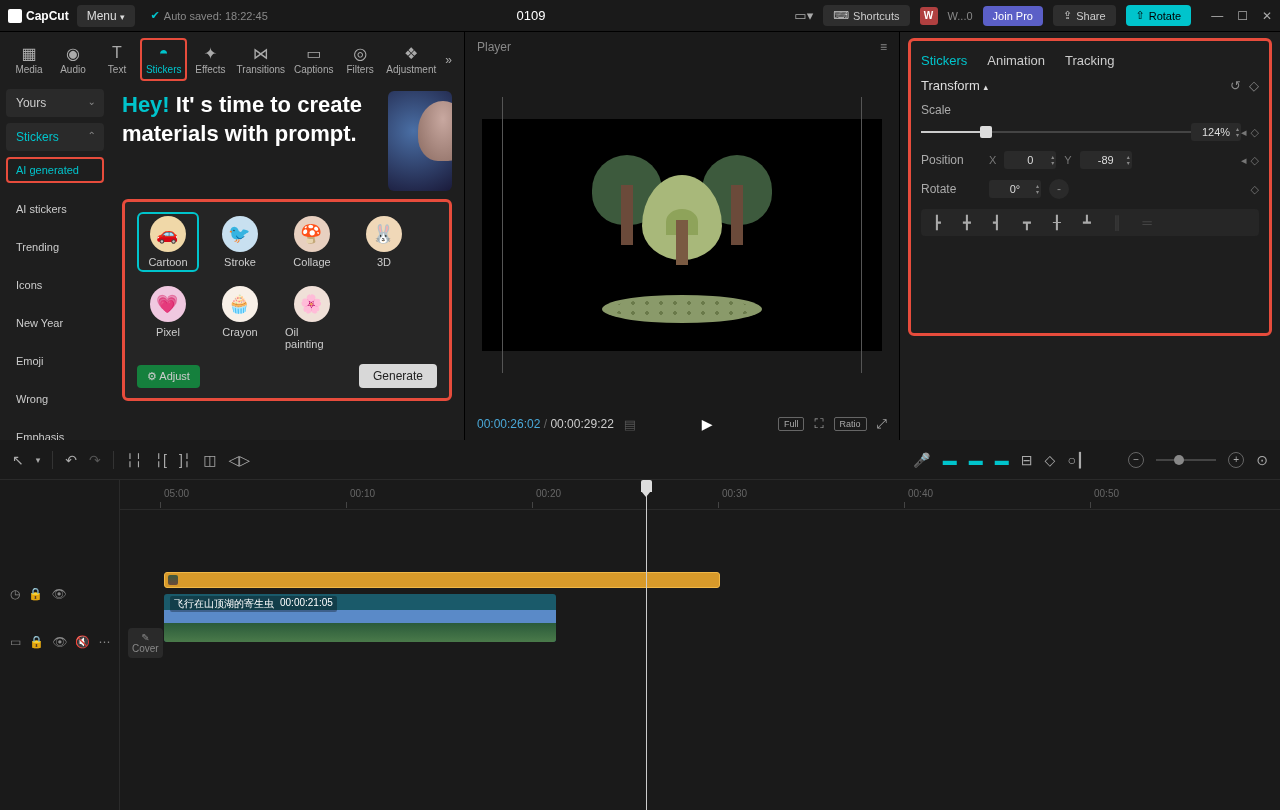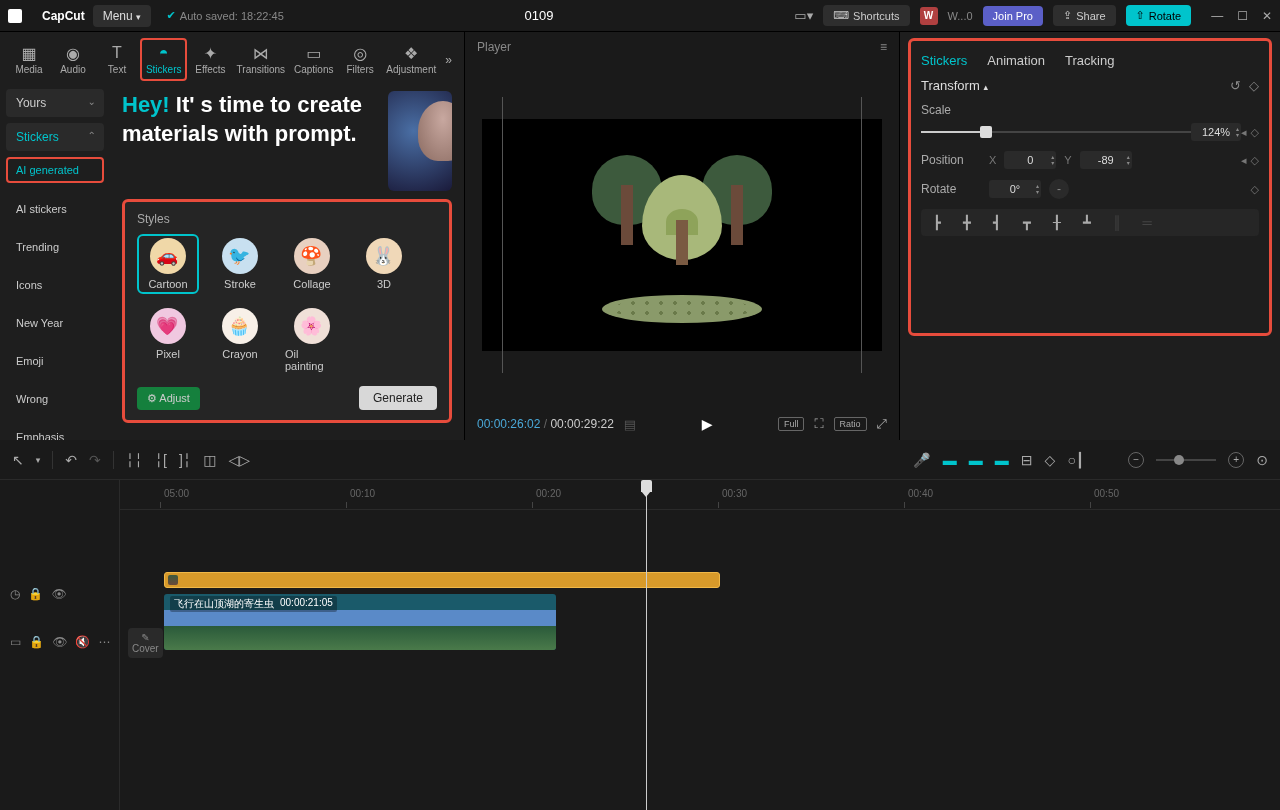--- a/index.html
+++ b/index.html
@@ -1,20 +1,20 @@
 <!DOCTYPE html>
 <html><head>
 <meta charset="utf-8">
 <style>
 * { margin: 0; padding: 0; box-sizing: border-box; font-family: -apple-system, BlinkMacSystemFont, "Segoe UI", sans-serif; }
 body { background: #0d0d0d; color: #ccc; font-size: 12px; width: 1280px; height: 810px; overflow: hidden; }
 
 
 .titlebar { height: 32px; background: #1a1a1a; display: flex; align-items: center; padding: 0 8px; gap: 8px; border-bottom: 1px solid #000; }
-.logo { display: flex; align-items: flex-start; gap: 20px; font-weight: bold; color: #fff; font-size: 12px; }
+.logo { display: flex; align-items: flex-start; gap: 4px; font-weight: bold; color: #fff; font-size: 12px; }
 .logo-icon { width: 14px; height: 14px; background: #fff; border-radius: 2px; }
 .menu-btn { background: #2e2e2e; border: none; color: #ddd; padding: 4px 10px; border-radius: 4px; cursor: pointer; font-size: 12px; }
 .autosave { color: #888; font-size: 11px; display: flex; align-items: center; gap: 4px; margin-left: 8px; }
 .autosave-check { color: #00c4cc; }
 .title-center { flex: 1; text-align: center; color: #fff; font-size: 13px; }
 .title-right { display: flex; align-items: center; gap: 10px; }
 .title-btn { background: #2e2e2e; border: none; color: #ccc; padding: 4px 10px; border-radius: 4px; cursor: pointer; font-size: 11px; display: flex; align-items: center; gap: 4px; }
 .joinpro { background: #5b5fc7; color: #fff; }
 .export-btn { background: #00c4cc; color: #000; font-weight: 500; }
 .user-badge { width: 18px; height: 18px; background: #b04040; border-radius: 3px; display: flex; align-items: center; justify-content: center; color: #fff; font-size: 10px; font-weight: bold; }
@@ -136,21 +136,21 @@
 .tl-cover { display: flex; flex-direction: column; align-items: center; color: #888; font-size: 10px; background: #2a2a2a; border-radius: 4px; padding: 4px; cursor: pointer; }
 .tl-right { flex: 1; position: relative; overflow: hidden; }
 .ruler { height: 30px; position: relative; border-bottom: 1px solid #2a2a2a; }
 .ruler-tick { position: absolute; top: 8px; font-size: 10px; color: #666; }
 .ruler-tick::before { content: ''; position: absolute; left: -4px; top: 14px; width: 1px; height: 6px; background: #444; }
 .playhead { position: absolute; top: 0; bottom: 0; width: 1px; background: #ccc; z-index: 10; }
 .playhead::before { content: ''; position: absolute; top: 0; left: -5px; width: 11px; height: 12px; background: #ddd; border-radius: 2px 2px 0 0;}
 .playhead::after { content: ''; position: absolute; top: 11px; left: -5px; width: 0; height: 0; border-left: 5.5px solid transparent; border-right: 5.5px solid transparent; border-top: 6px solid #ddd;}
 .clip-sticker { position: absolute; top: 92px; height: 16px; background: #d89a2a; border: 1px solid #f0b848; border-radius: 3px; }
 .clip-sticker::before { content:''; position:absolute; left:3px; top:2px; width:10px; height:10px; background: linear-gradient(#3d5a3d,#6b4a3a); border-radius:2px;}
-.clip-video { position: absolute; top: 114px; height: 56px; background: #1a5a6a; border-radius: 3px; overflow: hidden; }
+.clip-video { position: absolute; top: 114px; height: 48px; background: #1a5a6a; border-radius: 3px; overflow: hidden; }
 .clip-label { position: absolute; top: 2px; left: 6px; font-size: 10px; color: #fff; z-index: 2; background: rgba(0,0,0,0.3); padding: 1px 4px; border-radius: 2px; display:flex; gap:6px;}
 .clip-thumbs { display: flex; height: 100%; padding-top: 16px;}
 .clip-thumb { flex: 1; background: linear-gradient(to bottom, #5a8ac8 0%, #5a8ac8 40%, #2a5a3a 40%, #4a7a4a 100%); }
 
 </style>
 </head>
 <body>
 
 <div class="titlebar">
   <div class="logo">
@@ -241,21 +241,20 @@
 
       <div class="content">
         <div class="hero">
           <div class="hero-text">
             <span class="hey">Hey!</span><span> It' s time to create materials with prompt.</span>
           </div>
           <div class="hero-img"></div>
         </div>
 
         <div class="styles-panel">
-          <div class="styles-label">Styles</div>
           <div class="styles-grid">
             <div class="style-item selected">
                 <div class="style-circle" style="background:#f0d8a8">🚗</div>
                 <span class="style-label">Cartoon</span>
               </div>
             <div class="style-item">
                 <div class="style-circle" style="background:#c8e0f0">🐦</div>
                 <span class="style-label">Stroke</span>
               </div>
             <div class="style-item">

